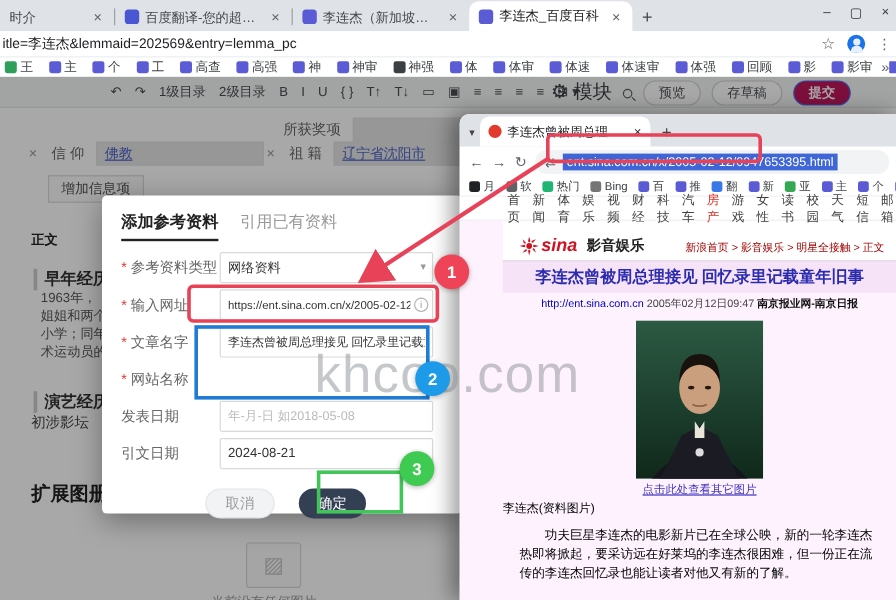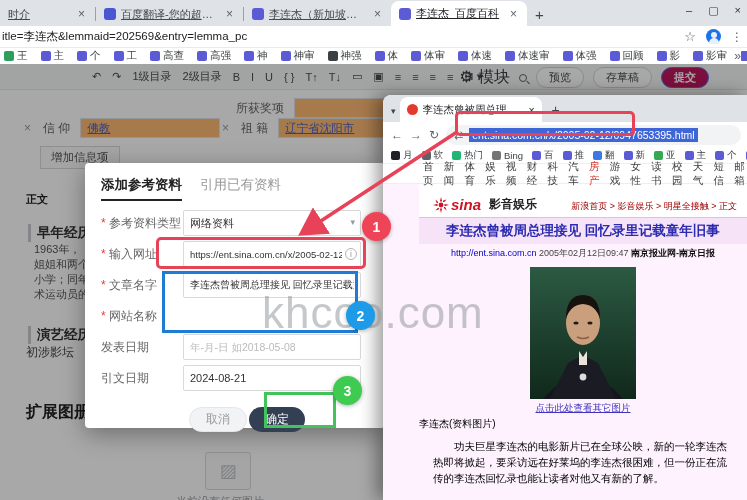--- a/index.html
+++ b/index.html
@@ -3,21 +3,21 @@
 <meta charset="utf-8">
 <style>
   * { margin:0; padding:0; box-sizing:border-box; }
   html,body { width:747px; height:500px; overflow:hidden; font-family:"Liberation Sans","DejaVu Sans",sans-serif; background:#fff; }
   #stage { position:relative; width:747px; height:500px; overflow:hidden; }
 
   
   .tabstrip { position:absolute; left:0; top:0; width:747px; height:26px; background:#dfe2e7; display:flex; align-items:flex-end; }
   .tab { display:flex; align-items:center; gap:5px; height:24px; padding:0 8px; font-size:11px; color:#45484d; max-width:150px; white-space:nowrap; overflow:hidden; }
   .tab .favicon { width:12px; height:12px; border-radius:3px; flex:0 0 12px; }
-  .tab .tlabel { overflow:hidden; text-overflow:ellipsis; flex:1;text-decoration:underline; }
+  .tab .tlabel { overflow:hidden; text-overflow:ellipsis; flex:1; }
   .tab .tclose { color:#5f6368; font-size:12px; padding:0 2px; }
   .tab.active { background:#fff; border-radius:8px 8px 0 0; height:25px; color:#202124; }
   .tabsep { width:1px; height:14px; background:#9aa0a6; margin-bottom:5px; }
   .newtab { font-size:15px; color:#444; margin:0 0 3px 8px; }
   .wctrl { position:absolute; right:6px; top:4px; display:flex; gap:16px; font-size:11px; color:#333; }
   .urlrow { position:absolute; left:0; top:26px; width:747px; height:22px; background:#fff; display:flex; align-items:center; border-bottom:1px solid #e8eaed; }
   .urltext { font-size:11.5px; color:#202124; padding-left:2px; white-space:nowrap; overflow:hidden; width:620px; }
   .urlrow .right { position:absolute; right:4px; display:flex; align-items:center; gap:10px; }
   .star { font-size:13px; color:#5f6368; }
   .avatar { width:15px; height:15px; border-radius:50%; background:#1a73e8; position:relative; }
@@ -34,21 +34,21 @@
   .etoolbar { height:26px; background:#f6f7f8; border-bottom:1px solid #e4e6e8; display:flex; align-items:center; gap:11px; padding-left:92px; font-size:11px; color:#4a4d52; }
   .etool { white-space:nowrap; }
   .etool.txt { color:#3c3f44; }
   .etool-right { position:absolute; right:38px; top:3px; display:flex; align-items:center; gap:9px; }
   .pill { border:1px solid #cfd3d8; border-radius:11px; padding:2px 12px; font-size:11px; color:#4a4d52; background:#fff; }
   .pill.primary { background:#be185d; border-color:#4e6ef2; color:#fff;font-weight:bold; }
   .mag { display:inline-block; width:8px; height:8px; border:1.4px solid #5f6368; border-radius:50%; position:relative; }
   .mag::after { content:""; position:absolute; left:6px; top:7px; width:4px; height:1.4px; background:#5f6368; transform:rotate(45deg); }
   .econtent { position:relative; height:410px; font-size:12px; color:#333; }
   .field-label { color:#666; }
-  .ebox { border:1px solid #e1e3e6; background:#fdba74; }
+  .ebox { border:1px solid #e1e3e6; background:#e5e5e5; }
   .elink { color:#4b63c9; text-decoration:underline; }
   .award { position:absolute; left:236px; top:8px; display:flex; gap:10px; align-items:center; }
   .award .ebox { width:170px; height:20px; }
   .inforow { position:absolute; left:24px; top:28px; display:flex; gap:10px; align-items:center; }
   .inforow2 { position:absolute; left:222px; top:28px; display:flex; gap:10px; align-items:center; }
   .xdel { color:#999; margin-right:2px; }
   .inforow .ebox, .inforow2 .ebox { width:140px; height:20px; padding:2px 6px; font-size:11.5px; }
   .addinfo { position:absolute; left:40px; top:56px; border:1px solid #d6d9dd; background:#fafbfc; padding:3px 10px; font-size:11.5px; color:#555; }
   .ztitle { position:absolute; left:26px; top:102px; font-size:11px; font-weight:bold; color:#222; }
   .sec1 { position:absolute; left:28px; top:134px; font-size:13.5px; font-weight:bold; color:#333; border-left:3px solid #c9ccd1; padding-left:6px; }
@@ -67,21 +67,21 @@
   .dtab.active { color:#222; font-weight:bold; border-bottom:2px solid #222; }
   .drow { display:flex; align-items:center; margin-bottom:5px; height:26px; }
   .dlabel { width:82px; flex:0 0 82px; font-size:12px; color:#666; }
   .dlabel.req::before { content:"* "; color:#e33e33; }
   .dctrl { flex:1; position:relative; height:26px; }
   .dinput { width:100%; height:26px; border:1px solid #d9d9d9; border-radius:2px; padding:0 6px; font-size:11px; color:#333; font-family:"Liberation Sans",sans-serif; background:#fff; }
   .dinput::placeholder { color:#bbb; font-size:10.5px; }
   .dinput.url { font-size:9.5px; padding-right:18px; }
   .chev { position:absolute; right:6px; top:7px; font-size:9px; color:#999; }
   .infoi { position:absolute; right:4px; top:7px; width:12px; height:12px; border:1px solid #b5b5b5; border-radius:50%; color:#9a9a9a; font-size:8.5px; text-align:center; line-height:11px; }
-  .dbtns { display:flex; justify-content:flex-end; gap:2px; padding-right:56px; margin-top:16px; }
+  .dbtns { display:flex; justify-content:flex-end; gap:20px; padding-right:56px; margin-top:16px; }
   .dbtn { height:25px; padding:0 16px; border-radius:13px; font-size:12px; display:flex; align-items:center; }
   .dbtn.cancel { background:#f2f3f5; color:#9a9a9a; border:1px solid #e5e6e8; }
   .dbtn.ok { background:#333f52; color:#fff; }
 
   
   .iw { position:absolute; left:383px; top:95px; width:364px; height:405px; background:#fff; z-index:30; border-radius:8px 0 0 0; box-shadow:-6px 0 18px rgba(0,0,0,.4); overflow:hidden; }
   .iw-tabs { height:27px; background:#dfe2e7; border-radius:8px 0 0 0; display:flex; align-items:flex-end; position:relative; }
   .iw-chev { margin:0 4px 6px 8px; font-size:9px; color:#444; }
   .iw-tab { display:flex; align-items:center; gap:5px; background:#fff; border-radius:8px 8px 0 0; height:25px; width:142px; padding:0 7px; font-size:10.5px; color:#202124; }
   .iw-tab .favicon { width:11px; height:11px; border-radius:50%; background:#e23b2e; flex:0 0 11px; }

